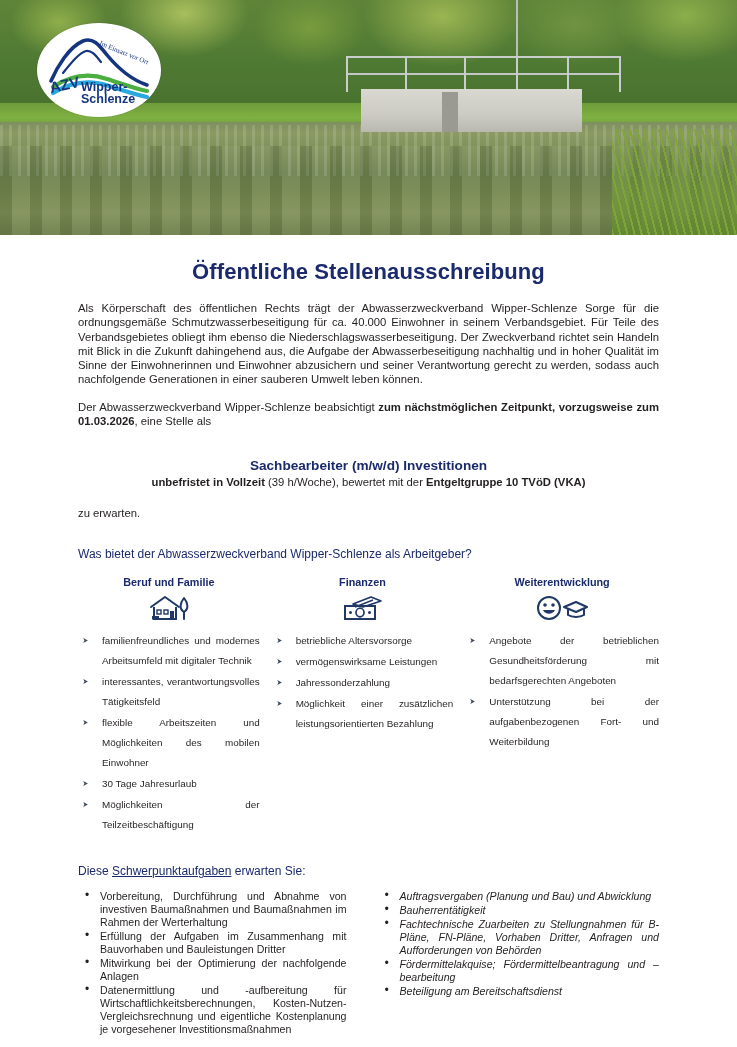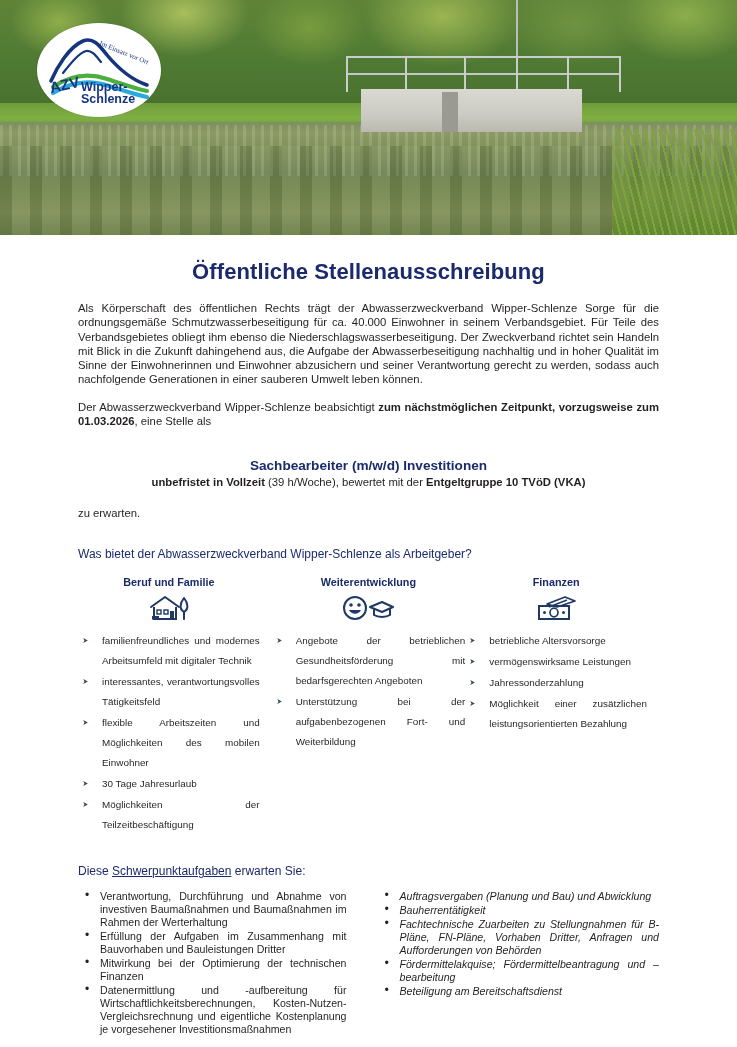--- a/index.html
+++ b/index.html
@@ -375,68 +375,68 @@
         </div>
         <ul class="arrow-list">
           <li>familienfreundliches und modernes Arbeitsumfeld mit digitaler Technik</li>
           <li>interessantes, verantwortungsvolles Tätigkeitsfeld</li>
           <li>flexible Arbeitszeiten und Möglichkeiten des mobilen Einwohner</li>
           <li>30 Tage Jahresurlaub</li>
           <li>Möglichkeiten der Teilzeitbeschäftigung</li>
         </ul>
       </div>
 
-      <div class="benefit-col c3">
-        <div class="benefit-head">Weiterentwicklung</div>
-        <div class="benefit-icon">
-          <svg width="52" height="28" viewBox="0 0 52 28" xmlns="http://www.w3.org/2000/svg">
-            <circle cx="13" cy="14" r="11" fill="none" stroke="#1f3864" stroke-width="2"></circle>
-            <circle cx="9" cy="11" r="1.8" fill="#1f3864"></circle>
-            <circle cx="17" cy="11" r="1.8" fill="#1f3864"></circle>
-            <path d="M7 16 C9.5 21 16.5 21 19 16 Z" fill="#1f3864"></path>
-            <path d="M28 13 L40 8 L51 13 L40 18 Z" fill="none" stroke="#1f3864" stroke-width="2" stroke-linejoin="round"></path>
-            <path d="M32 15 L32 21 C36 23.5 44 23.5 48 21 L48 15" fill="none" stroke="#1f3864" stroke-width="2" stroke-linejoin="round"></path>
-          </svg>
-        </div>
-        <ul class="arrow-list">
-          <li>Angebote der betrieblichen Gesundheitsförderung mit bedarfsgerechten Angeboten</li>
-          <li>Unterstützung bei der aufgabenbezogenen Fort- und Weiterbildung</li>
-        </ul>
-      </div>
-
       <div class="benefit-col c2">
         <div class="benefit-head">Finanzen</div>
         <div class="benefit-icon">
           <svg width="42" height="28" viewBox="0 0 42 28" xmlns="http://www.w3.org/2000/svg">
             <path d="M12 10 L30 3 L40 7 L22 13 Z" fill="none" stroke="#1f3864" stroke-width="1.7" stroke-linejoin="round"></path>
             <path d="M14 13 L32 6" fill="none" stroke="#1f3864" stroke-width="1.4"></path>
             <rect x="4" y="12" width="30" height="13" fill="none" stroke="#1f3864" stroke-width="2"></rect>
             <ellipse cx="19" cy="18.5" rx="4" ry="4.3" fill="none" stroke="#1f3864" stroke-width="1.7"></ellipse>
             <circle cx="9.5" cy="18.5" r="1.5" fill="#1f3864"></circle>
             <circle cx="28.5" cy="18.5" r="1.5" fill="#1f3864"></circle>
           </svg>
         </div>
         <ul class="arrow-list">
           <li>betriebliche Altersvorsorge</li>
           <li>vermögenswirksame Leistungen</li>
           <li>Jahressonderzahlung</li>
           <li>Möglichkeit einer zusätzlichen leistungsorientierten Bezahlung</li>
         </ul>
       </div>
 
+      <div class="benefit-col c3">
+        <div class="benefit-head">Weiterentwicklung</div>
+        <div class="benefit-icon">
+          <svg width="52" height="28" viewBox="0 0 52 28" xmlns="http://www.w3.org/2000/svg">
+            <circle cx="13" cy="14" r="11" fill="none" stroke="#1f3864" stroke-width="2"></circle>
+            <circle cx="9" cy="11" r="1.8" fill="#1f3864"></circle>
+            <circle cx="17" cy="11" r="1.8" fill="#1f3864"></circle>
+            <path d="M7 16 C9.5 21 16.5 21 19 16 Z" fill="#1f3864"></path>
+            <path d="M28 13 L40 8 L51 13 L40 18 Z" fill="none" stroke="#1f3864" stroke-width="2" stroke-linejoin="round"></path>
+            <path d="M32 15 L32 21 C36 23.5 44 23.5 48 21 L48 15" fill="none" stroke="#1f3864" stroke-width="2" stroke-linejoin="round"></path>
+          </svg>
+        </div>
+        <ul class="arrow-list">
+          <li>Angebote der betrieblichen Gesundheitsförderung mit bedarfsgerechten Angeboten</li>
+          <li>Unterstützung bei der aufgabenbezogenen Fort- und Weiterbildung</li>
+        </ul>
+      </div>
+
     </div>
 
     <div class="section-heading"><span>Diese </span><span class="ul">Schwerpunktaufgaben</span><span> erwarten Sie:</span></div>
 
     <div class="tasks">
       <div class="task-col left">
         <ul class="dot-list">
-          <li>Verantwortung, Durchführung und Abnahme von investiven Baumaßnahmen und Baumaßnahmen im Rahmen der Werterhaltung</li>
+          <li>Vorbereitung, Durchführung und Abnahme von investiven Baumaßnahmen und Baumaßnahmen im Rahmen der Werterhaltung</li>
           <li>Erfüllung der Aufgaben im Zusammenhang mit Bauvorhaben und Bauleistungen Dritter</li>
-          <li>Mitwirkung bei der Optimierung der technischen Finanzen</li>
+          <li>Mitwirkung bei der Optimierung der nachfolgende Anlagen</li>
           <li>Datenermittlung und -aufbereitung für Wirtschaftlichkeitsberechnungen, Kosten-Nutzen-Vergleichsrechnung und eigentliche Kostenplanung je vorgesehener Investitionsmaßnahmen</li>
         </ul>
       </div>
       <div class="task-col right">
         <ul class="dot-list">
           <li>Auftragsvergaben (Planung und Bau) und Abwicklung</li>
           <li>Bauherrentätigkeit</li>
           <li>Fachtechnische Zuarbeiten zu Stellungnahmen für B-Pläne, FN-Pläne, Vorhaben Dritter, Anfragen und Aufforderungen von Behörden</li>
           <li>Fördermittelakquise; Fördermittelbeantragung und –bearbeitung</li>
           <li>Beteiligung am Bereitschaftsdienst</li>

